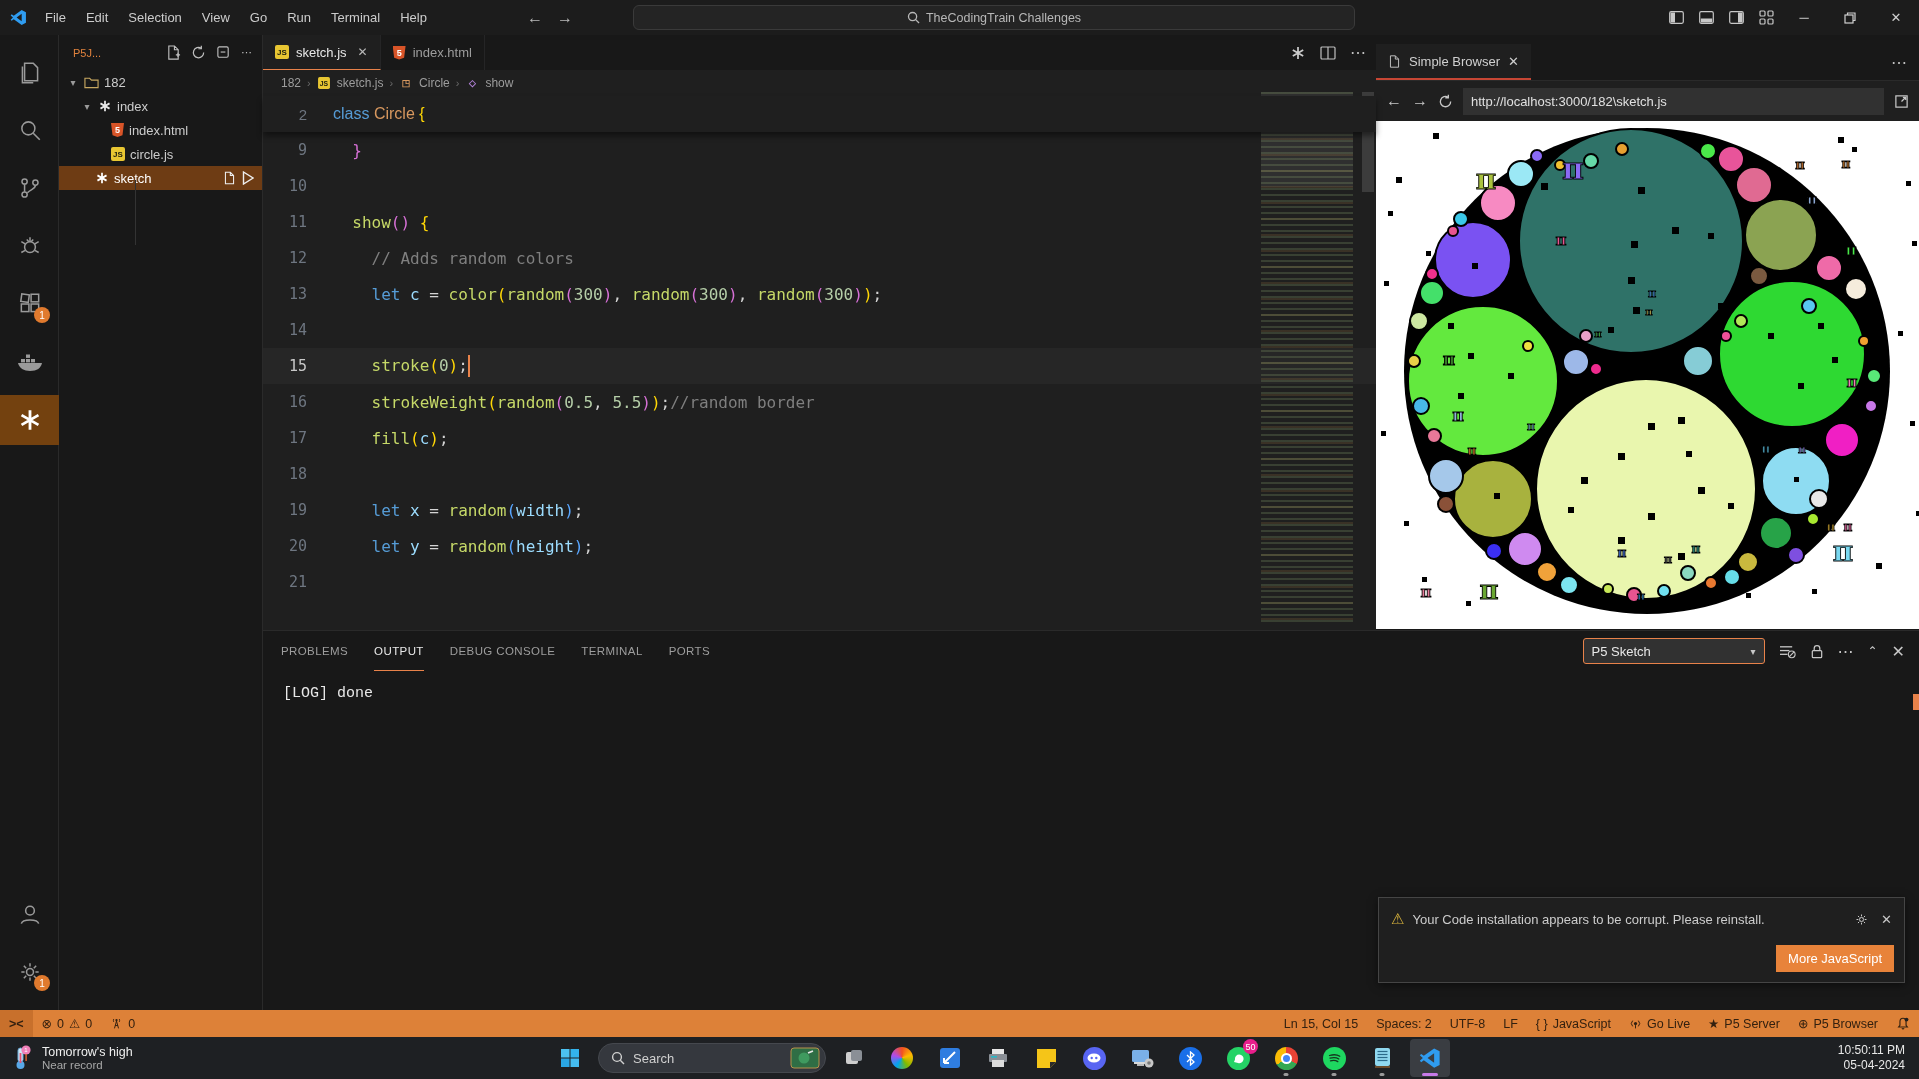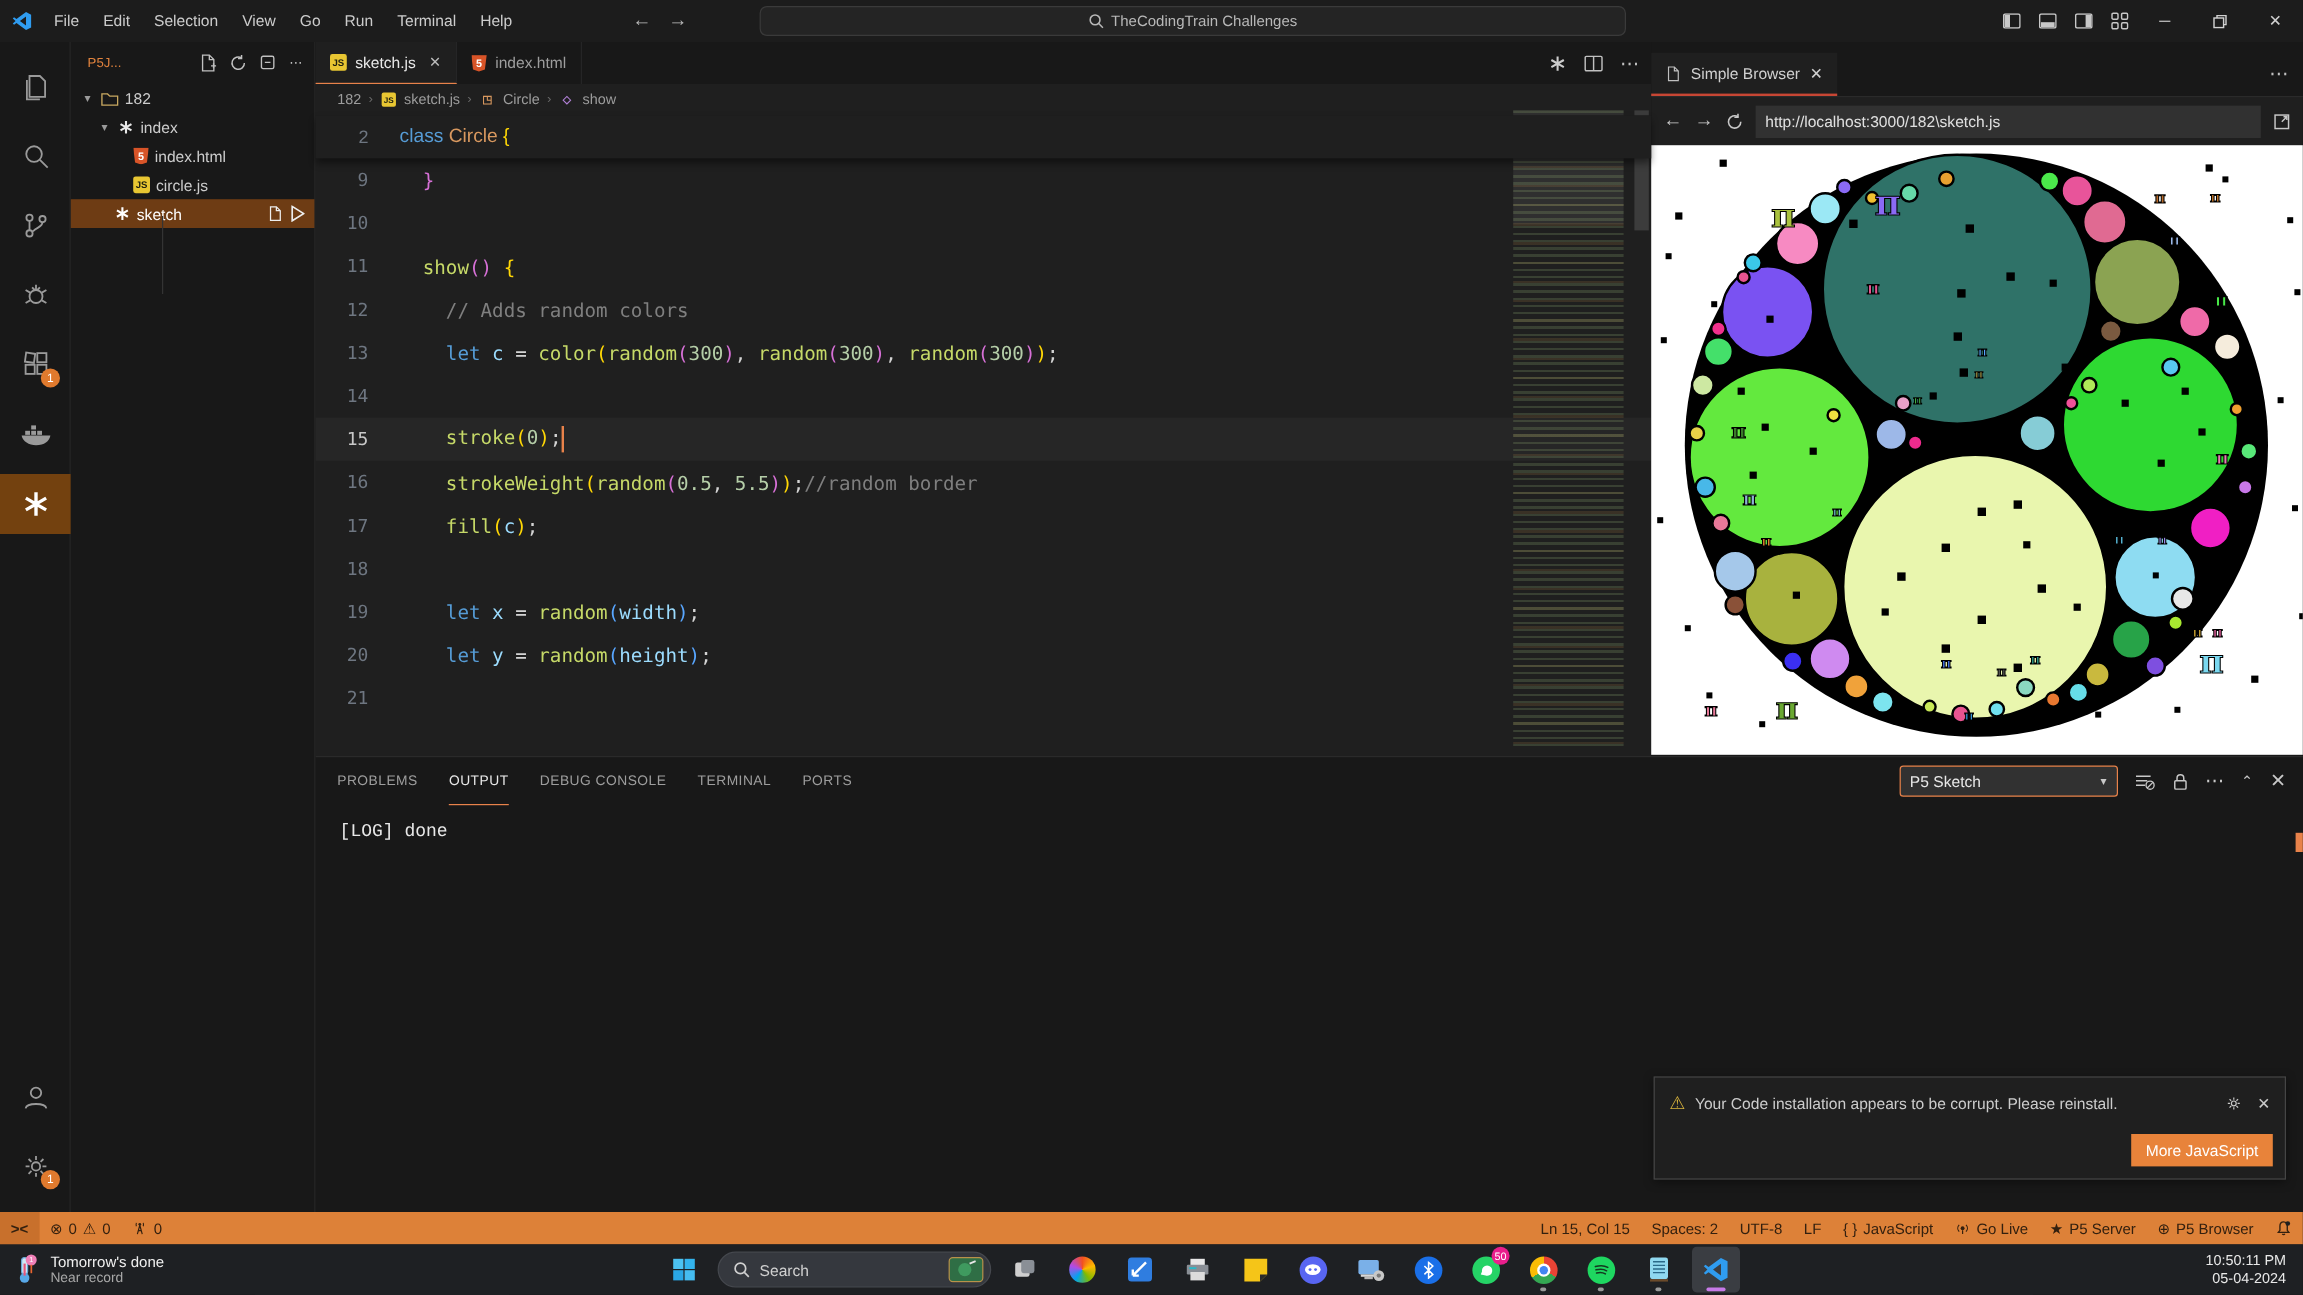--- a/index.html
+++ b/index.html
@@ -646,21 +646,21 @@
   <div id="weather">
     <svg width="24" height="26" viewBox="0 0 24 26">
         <rect x="8" y="3" width="5" height="14" rx="2.5" fill="#cfe8f5" stroke="#6aa8d8"></rect>
         <circle cx="10.5" cy="20" r="4" fill="#58a8e8"></circle>
         <rect x="9.6" y="8" width="1.8" height="10" fill="#e85478"></rect>
         <circle cx="16" cy="5" r="4.6" fill="#f080b8"></circle>
         <text x="16" y="7" font-size="6" text-anchor="middle" fill="#fff">1</text>
         <rect x="15.4" y="9" width="1.4" height="7" fill="#e86430"></rect>
       </svg>
     <div>
-      <div class="w1">Tomorrow's done</div>
+      <div class="w1">Tomorrow's high</div>
       <div class="w2">Near record</div>
     </div>
   </div>
   <div id="tb-center">
     <div class="tb-btn">
       <svg width="20" height="20" viewBox="0 0 20 20">
           <rect x="1" y="1" width="8.5" height="8.5" fill="#4cc2f1"></rect>
           <rect x="10.5" y="1" width="8.5" height="8.5" fill="#33b3ec"></rect>
           <rect x="1" y="10.5" width="8.5" height="8.5" fill="#2aa6e4"></rect>
           <rect x="10.5" y="10.5" width="8.5" height="8.5" fill="#45bcf0"></rect>

